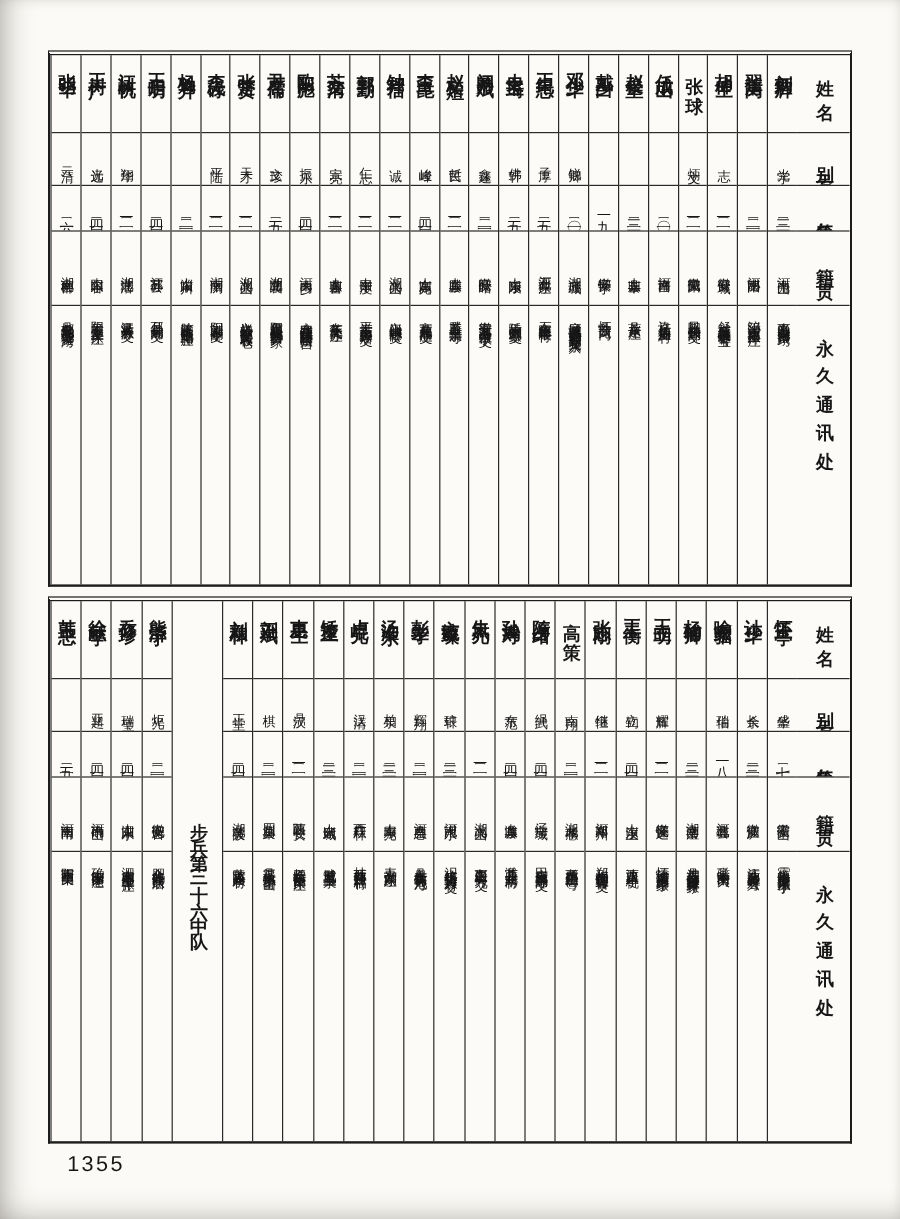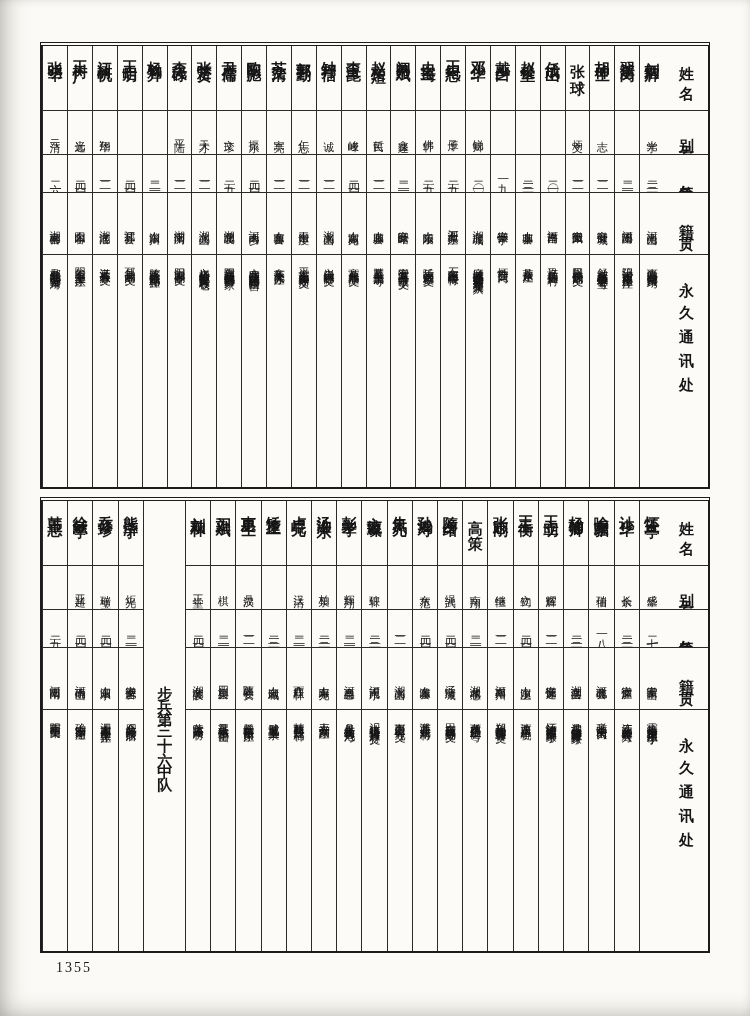--- a/index.html
+++ b/index.html
@@ -68,23 +68,23 @@
   .h-native{letter-spacing:12px;}
   .h-addr{letter-spacing:24px;padding-top:14px;}
   .unit-label{
     font-size:15px;
     letter-spacing:13px;
     font-weight:bold;
   }
   .page-number{
     position:absolute;
     left:56px;top:960px;
-    font-size:14px;
+    font-size:18px;
     letter-spacing:2px;
-    font-family:Liberation Serif, serif;
+    font-family:Liberation Sans, sans-serif;
     text-align:center;
   }
 </style>
 </head>
 <body>
 
 <div class="page">
 
   <div class="roster" id="table-top">
     <div class="col header-col">

